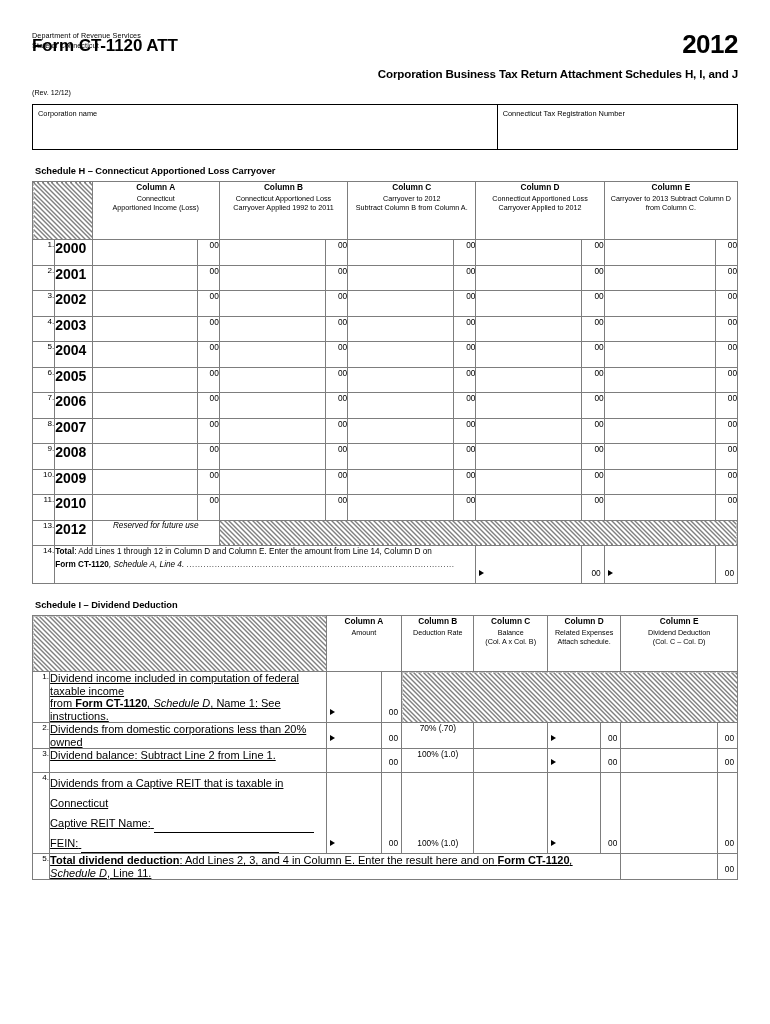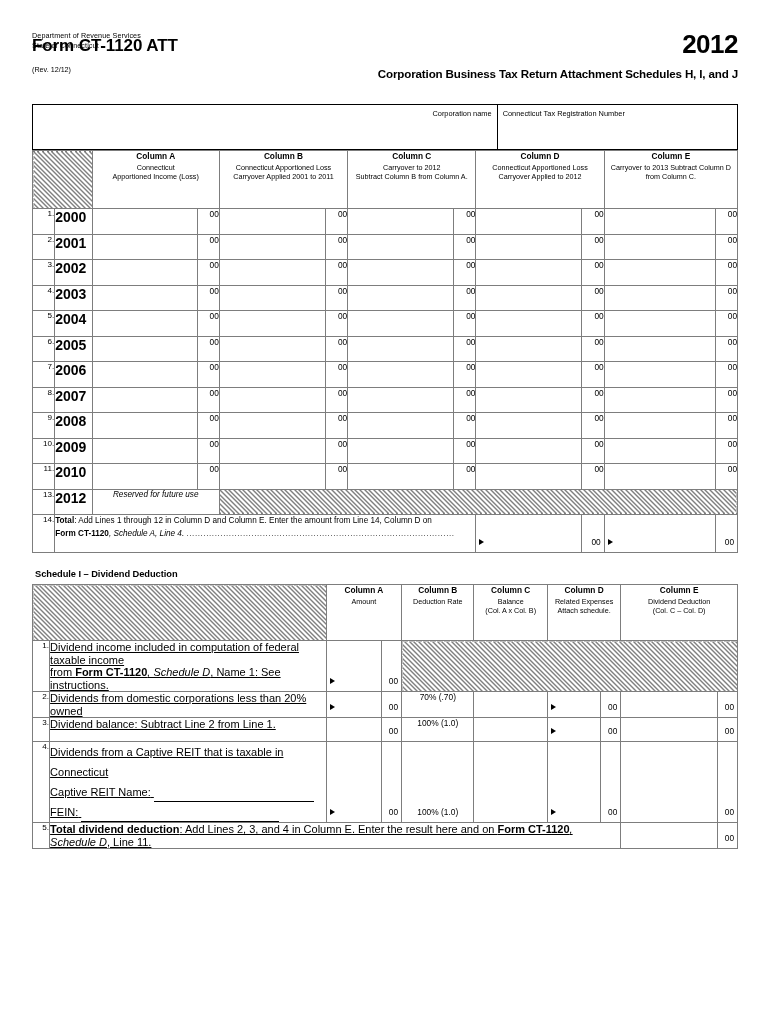--- a/index.html
+++ b/index.html
@@ -29,21 +29,21 @@
   }
   .dept {
     position: absolute;
     left: 0; top: 31px;
     font-size: 7.2px;
     line-height: 9.5px;
     letter-spacing: .1px;
   }
   .rev {
     position: absolute;
-    left: 0; top: 65px;
+    left: 0; top: 88px;
     font-size: 7.2px;
   }
   .form-title {
     text-align: left;
     font-size: 17px;
     font-weight: bold;
     letter-spacing: -0.1px;
     margin-top: 8px;
   }
   .form-subtitle {
@@ -70,21 +70,21 @@
   .corpbox {
     margin-top: 14px;
     height: 46px;
     border: 1.1px solid #000;
     display: flex;
   }
   .corpbox .cell {
     padding: 4px 5px;
     font-size: 7.4px;
   }
-  .corpbox .cell.left { flex: 0 0 66%; border-right: 1.1px solid #000; text-align: right; }
+  .corpbox .cell.left { flex: 0 0 66%; border-right: 1.1px solid #000; }
   .corpbox .cell.right { flex: 1; }
 
   
   .sched-label {
     font-size: 9.3px;
     font-weight: bold;
     margin: 16px 0 5px 3px;
     letter-spacing: -0.05px;
   }
 
@@ -221,20 +221,21 @@
 
   <div class="corpbox">
     <div class="cell left">
       <span>Corporation name</span>
     </div>
     <div class="cell right">
       <span>Connecticut Tax Registration Number</span>
     </div>
   </div>
 
+  <div class="sched-label">Schedule H – Connecticut Apportioned Loss Carryover</div>
 
   <table class="grid outer">
     <colgroup>
       <col style="width:22px">
         <col style="width:37px">
       <col style="width:104px">
         <col style="width:22px">
       <col style="width:105px">
         <col style="width:22px">
       <col style="width:105px">
@@ -248,21 +249,21 @@
         <tr>
           <td class="hatch" colspan="2" style="height: 58px;"></td>
           <td class="colhead" colspan="2">
             <span class="ch-title">Column A</span>
             <span class="ch-sub">Connecticut</span>
             <span class="ch-sub">Apportioned Income (Loss)</span>
           </td>
           <td class="colhead" colspan="2">
             <span class="ch-title">Column B</span>
             <span class="ch-sub">Connecticut Apportioned Loss</span>
-            <span class="ch-sub">Carryover Applied 2001 to 2011</span>
+            <span class="ch-sub">Carryover Applied 1992 to 2011</span>
           </td>
           <td class="colhead" colspan="2">
             <span class="ch-title">Column C</span>
             <span class="ch-sub">Carryover to 2012</span>
             <span class="ch-sub">Subtract Column B from Column A.</span>
           </td>
           <td class="colhead" colspan="2">
             <span class="ch-title">Column D</span>
             <span class="ch-sub">Connecticut Apportioned Loss</span>
             <span class="ch-sub">Carryover Applied to 2012</span>

